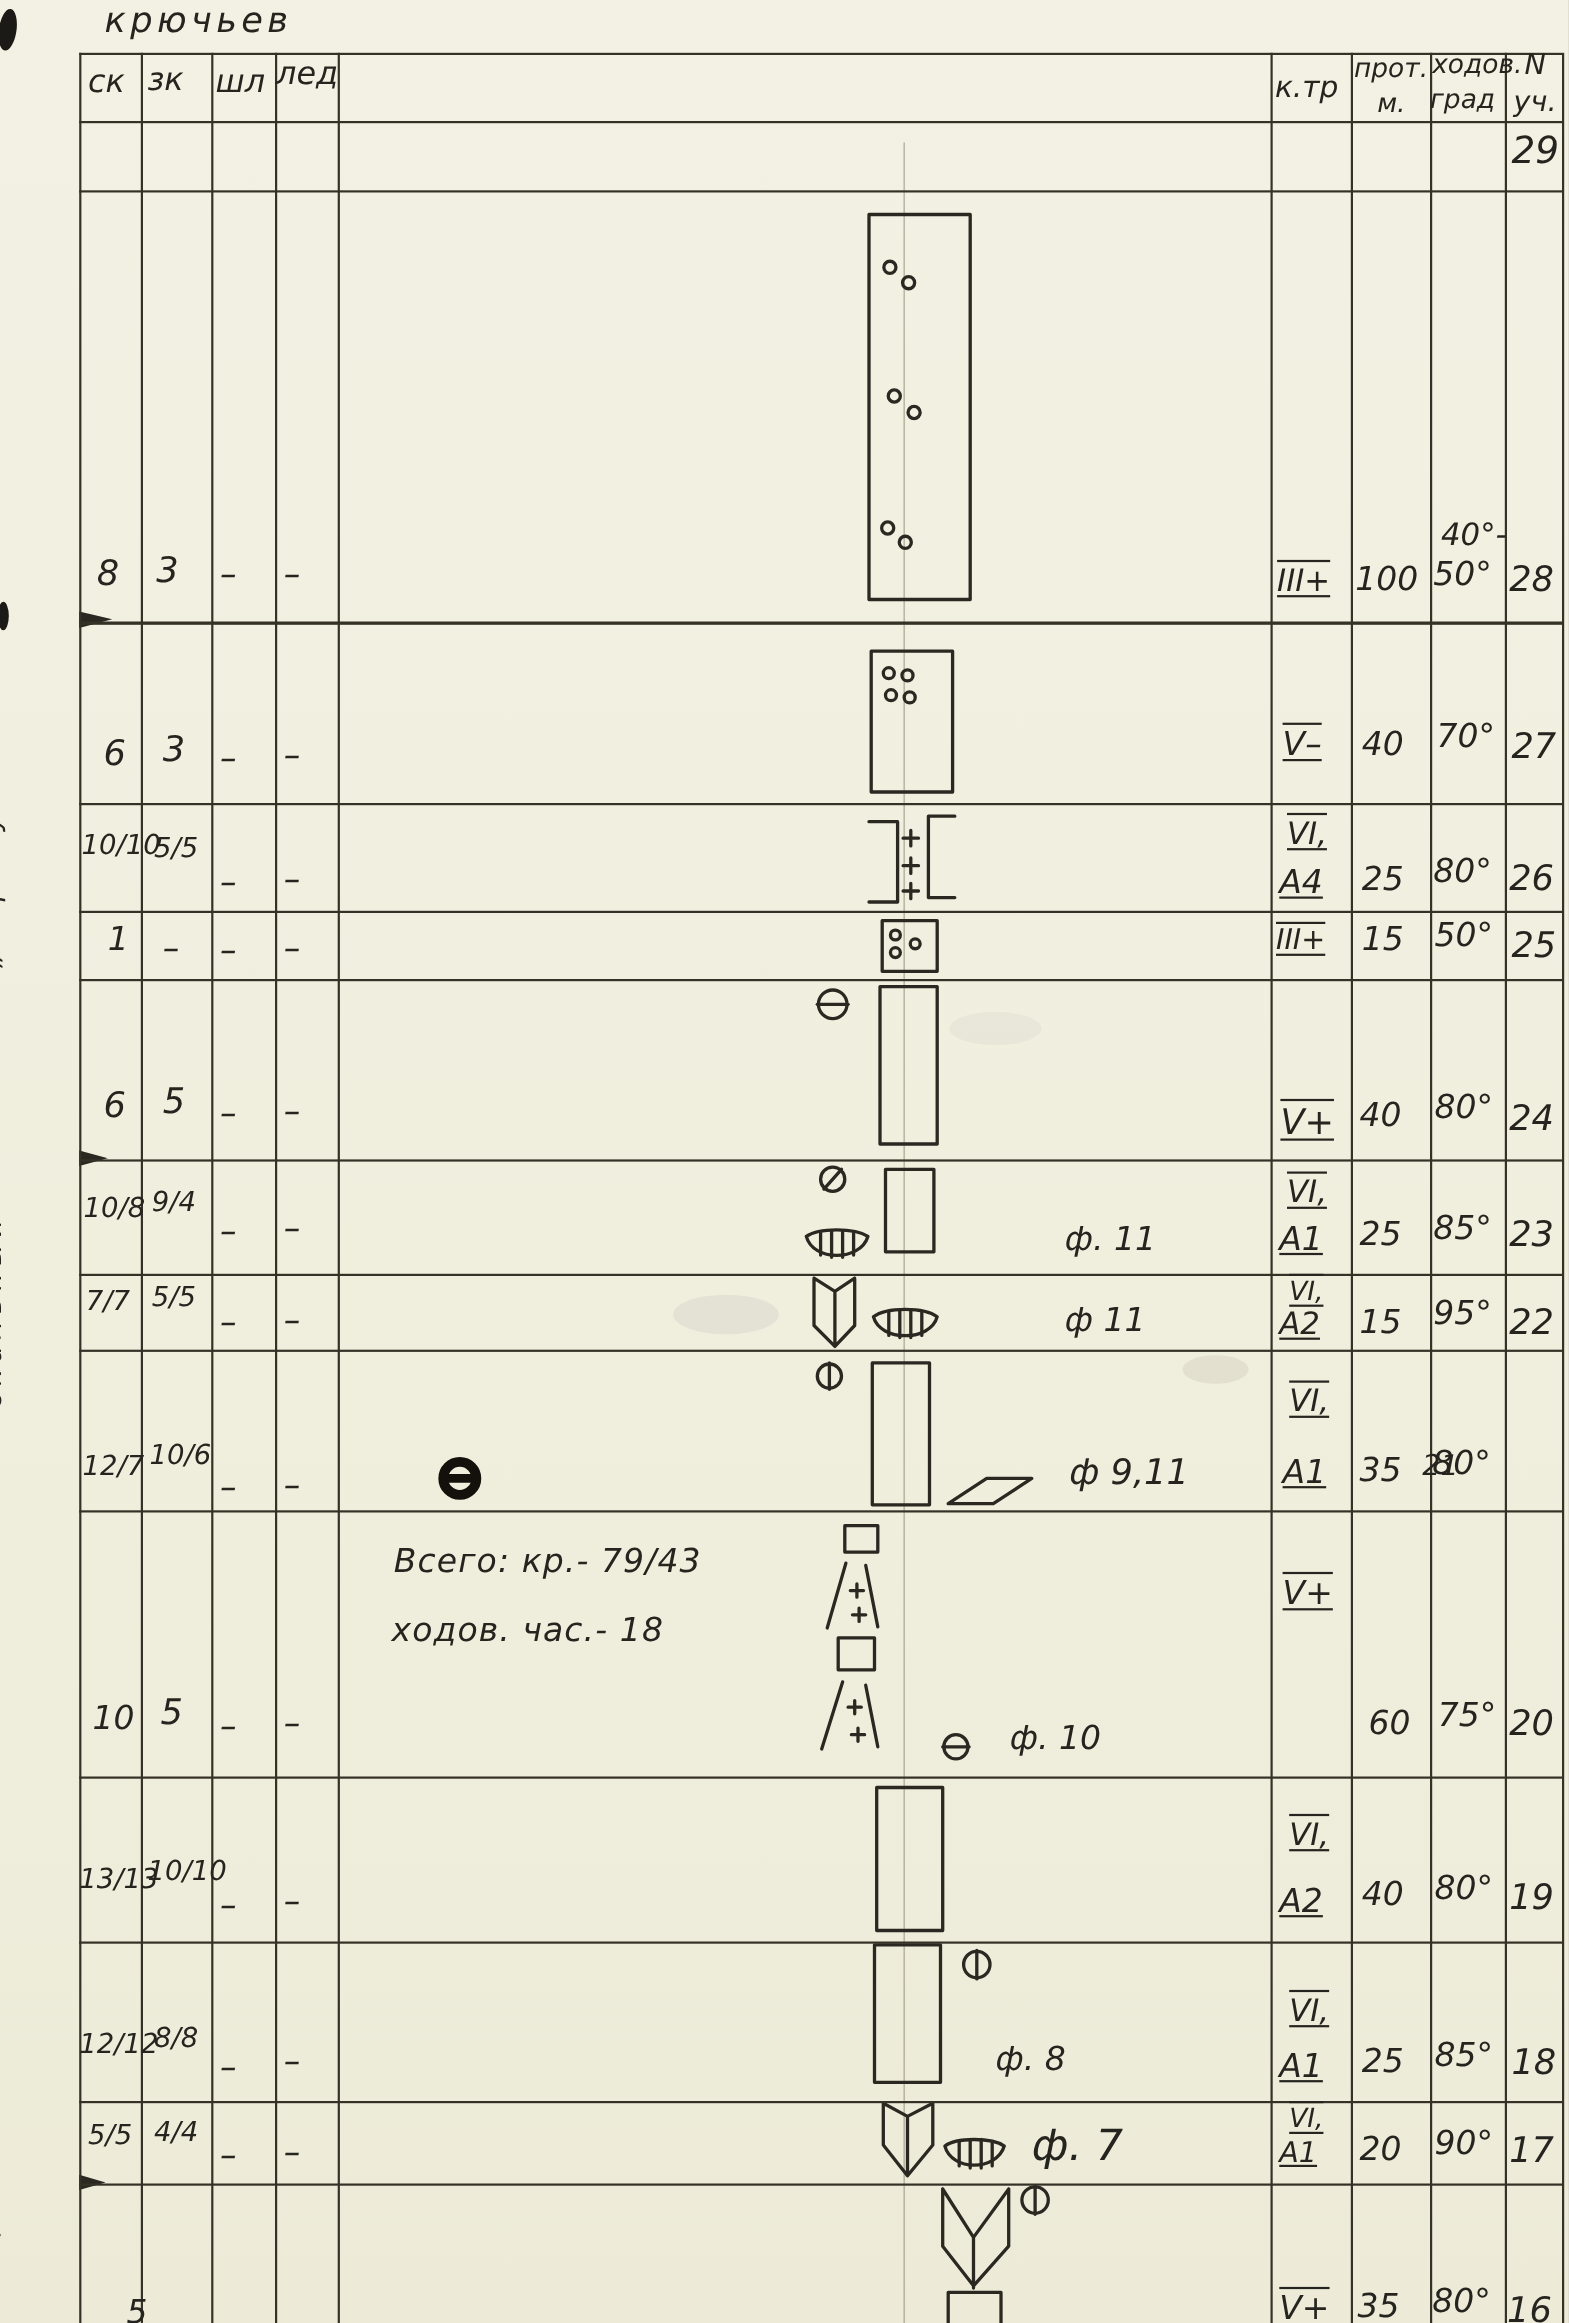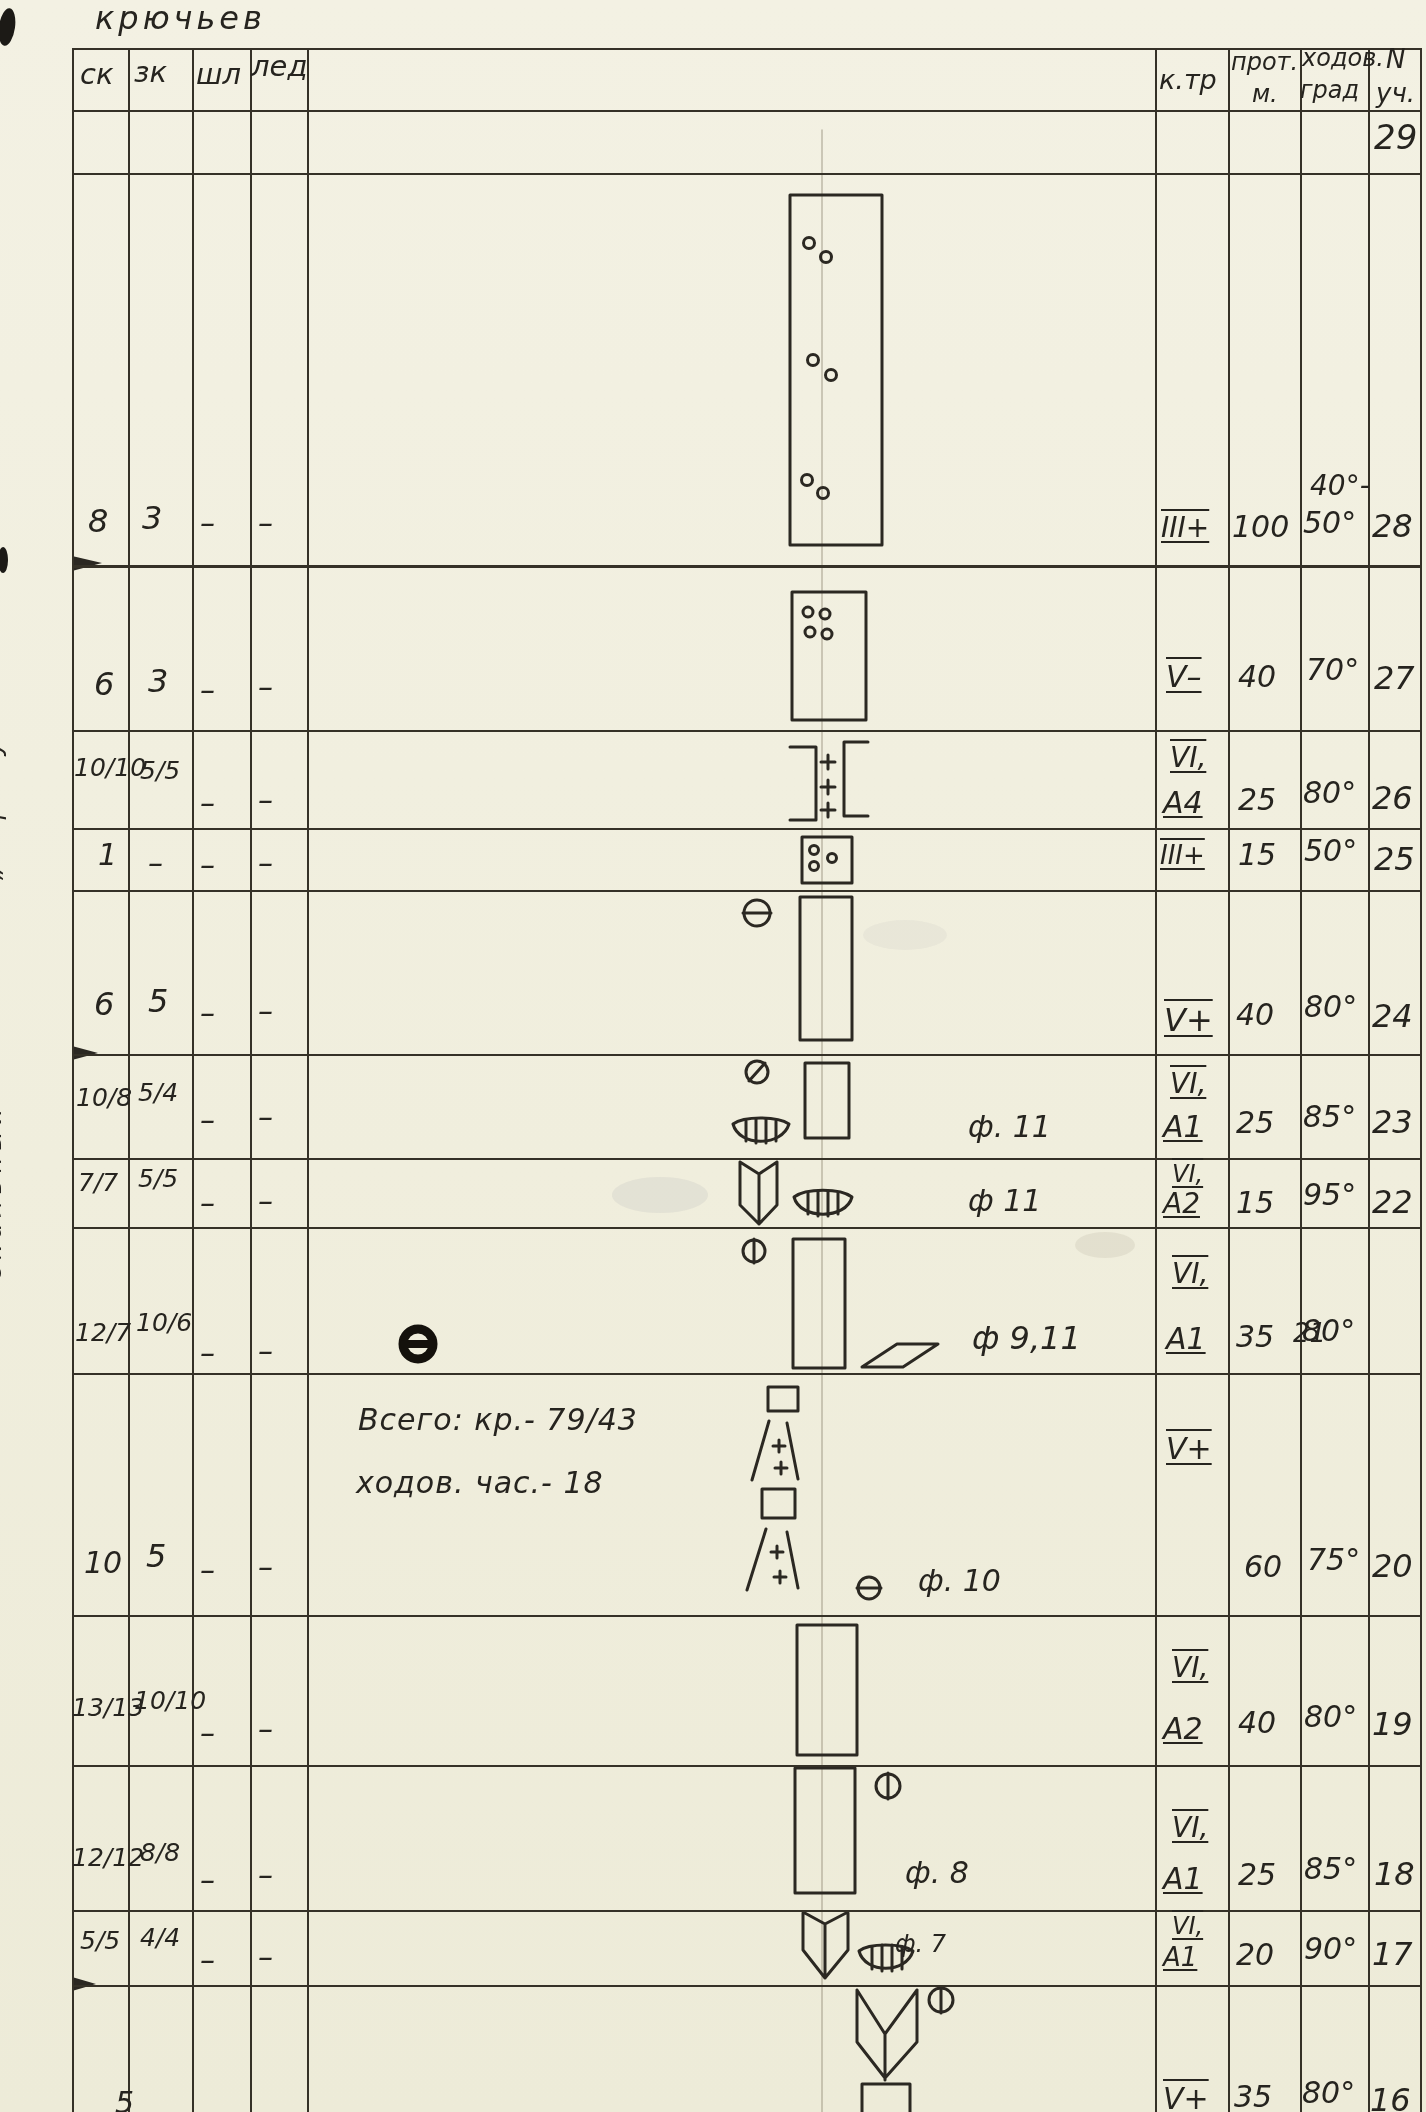--- a/index.html
+++ b/index.html
@@ -242,21 +242,21 @@
   <div class="cell" style="left:94px;top:988px;font-size:32px">6</div>
   <div class="cell" style="left:148px;top:985px;font-size:32px">5</div>
   <div class="cell" style="left:200px;top:998px;font-size:30px">–</div>
   <div class="cell" style="left:258px;top:996px;font-size:30px">–</div>
   <div class="cell ov" style="left:1164px;top:1004px;font-size:32px">V+</div>
   <div class="cell" style="left:1236px;top:1000px;font-size:30px">40</div>
   <div class="cell" style="left:1304px;top:992px;font-size:30px">80°</div>
   <div class="cell" style="left:1372px;top:1000px;font-size:32px">24</div>
 
   <div class="cell" style="left:76px;top:1085px;font-size:25px">10/8</div>
-  <div class="cell" style="left:138px;top:1080px;font-size:25px">5/4</div>
+  <div class="cell" style="left:138px;top:1080px;font-size:25px">9/4</div>
   <div class="cell" style="left:200px;top:1105px;font-size:30px">–</div>
   <div class="cell" style="left:258px;top:1102px;font-size:30px">–</div>
   <div class="cell ov" style="left:1170px;top:1070px;font-size:28px">VI,</div>
   <div class="cell un" style="left:1163px;top:1112px;font-size:30px">А1</div>
   <div class="cell" style="left:1236px;top:1108px;font-size:30px">25</div>
   <div class="cell" style="left:1303px;top:1102px;font-size:30px">85°</div>
   <div class="cell" style="left:1372px;top:1106px;font-size:32px">23</div>
   <div class="cell" style="left:968px;top:1112px;font-size:30px">ф. 11</div>
 
   <div class="cell" style="left:78px;top:1170px;font-size:25px">7/7</div>
@@ -314,21 +314,21 @@
 
   <div class="cell" style="left:80px;top:1928px;font-size:25px">5/5</div>
   <div class="cell" style="left:140px;top:1925px;font-size:25px">4/4</div>
   <div class="cell" style="left:200px;top:1945px;font-size:30px">–</div>
   <div class="cell" style="left:258px;top:1942px;font-size:30px">–</div>
   <div class="cell ov" style="left:1172px;top:1914px;font-size:24px">VI,</div>
   <div class="cell un" style="left:1163px;top:1944px;font-size:26px">А1</div>
   <div class="cell" style="left:1236px;top:1940px;font-size:30px">20</div>
   <div class="cell" style="left:1304px;top:1934px;font-size:30px">90°</div>
   <div class="cell" style="left:1372px;top:1938px;font-size:32px">17</div>
-  <div class="cell" style="left:895px;top:1932px;font-size:24px">ф. 7</div>
+  <div class="cell" style="left:938px;top:1932px;font-size:39px">ф. 7</div>
 
   <div class="cell" style="left:115px;top:2088px;font-size:30px">5</div>
   <div class="cell ov" style="left:1163px;top:2084px;font-size:30px">V+</div>
   <div class="cell" style="left:1234px;top:2082px;font-size:30px">35</div>
   <div class="cell" style="left:1302px;top:2078px;font-size:30px">80°</div>
   <div class="cell" style="left:1370px;top:2084px;font-size:32px">16</div>
 
 </div>
 
 </body></html>

